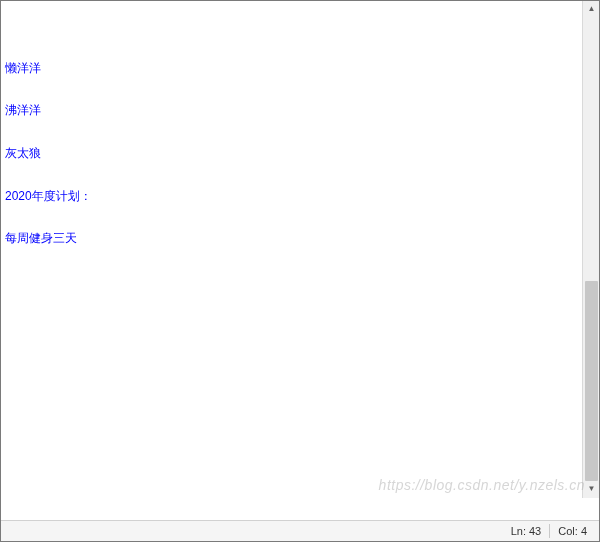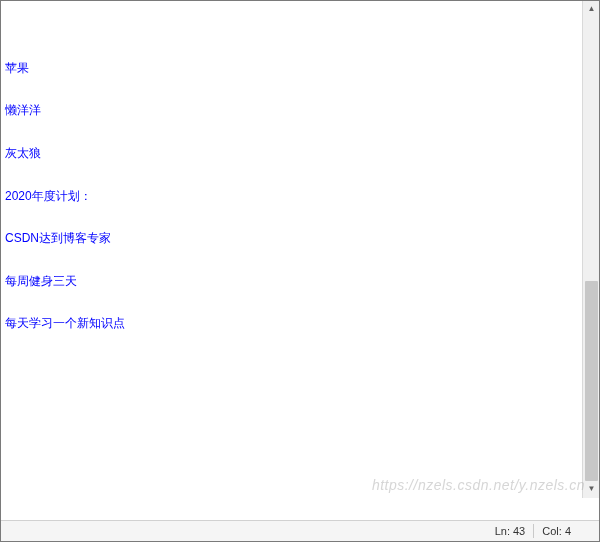--- a/index.html
+++ b/index.html
@@ -75,21 +75,21 @@
     width: 1px;
     height: 14px;
     background: #c9c9c9;
     margin: 0 2px;
   }
   .status-field {
     padding: 0 6px;
   }
   .status-right {
     position: absolute;
-    right: 22px;
+    right: 6px;
     display: flex;
     align-items: center;
   }
   .watermark {
     position: absolute;
     right: 14px;
     bottom: 28px;
     color: rgba(180,180,180,0.55);
     font-size: 14px;
     font-style: italic;
@@ -98,27 +98,25 @@
   }
   .content-wrap { padding-right: 17px; }
 </style>
 </head>
 <body>
 
 <div class="editor-frame">
 
   <div class="text-area">
     <div class="content-wrap">
-      <span class="line">苹果</span>
       <span class="line">懒洋洋</span>
+      <span class="line">沸洋洋</span>
       <span class="line">灰太狼</span>
       <span class="line">2020年度计划：</span>
-      <span class="line">CSDN达到博客专家</span>
       <span class="line">每周健身三天</span>
-      <span class="line">每天学习一个新知识点</span>
       
       
       
       <span class="line"></span>
       
       <span class="line"></span>
       <span class="line"></span>
       
       
       
@@ -138,21 +136,21 @@
       
       
     </div>
 
     <div class="scroll-track">
       <div class="scroll-btn up"><span>▲</span></div>
       <div class="scroll-thumb"></div>
       <div class="scroll-btn down"><span>▼</span></div>
     </div>
 
-    <div class="watermark">https://nzels.csdn.net/y.nzels.cn</div>
+    <div class="watermark">https://blog.csdn.net/y.nzels.cn</div>
   </div>
 
   <div class="statusbar">
     <div class="status-right">
       <span class="status-field">
         <span>Ln:</span>
         <span>43</span>
       </span>
       <span class="status-sep"></span>
       <span class="status-field">

